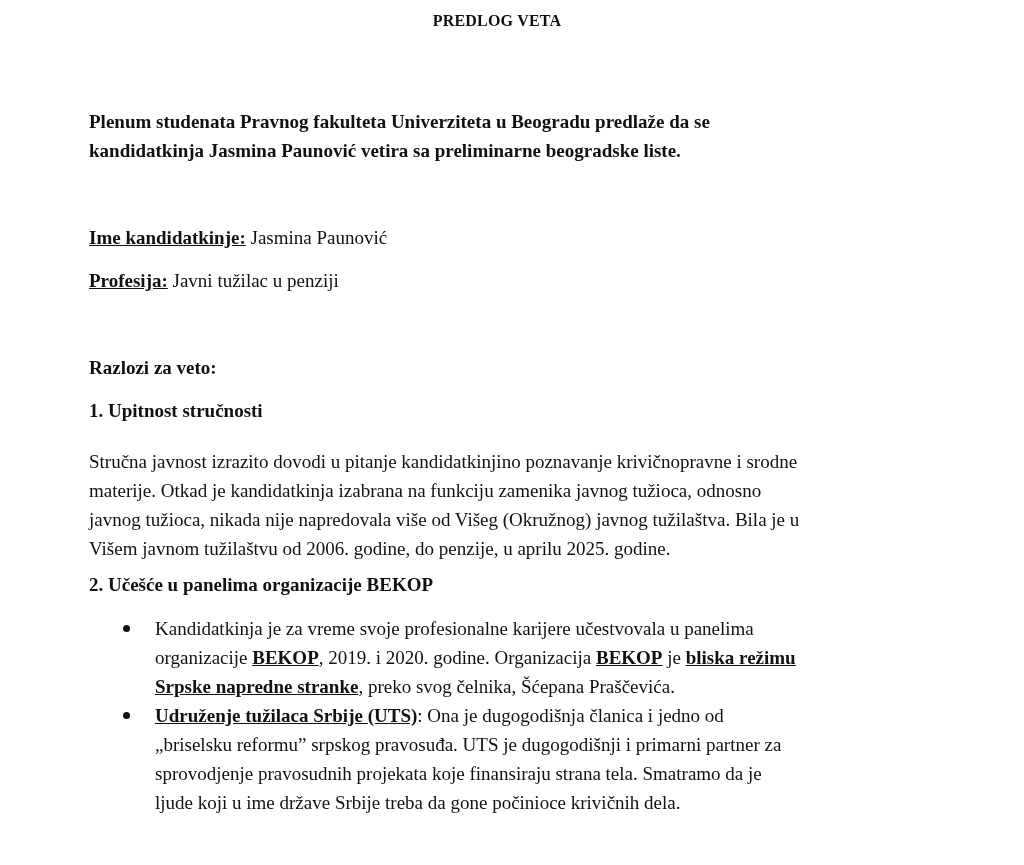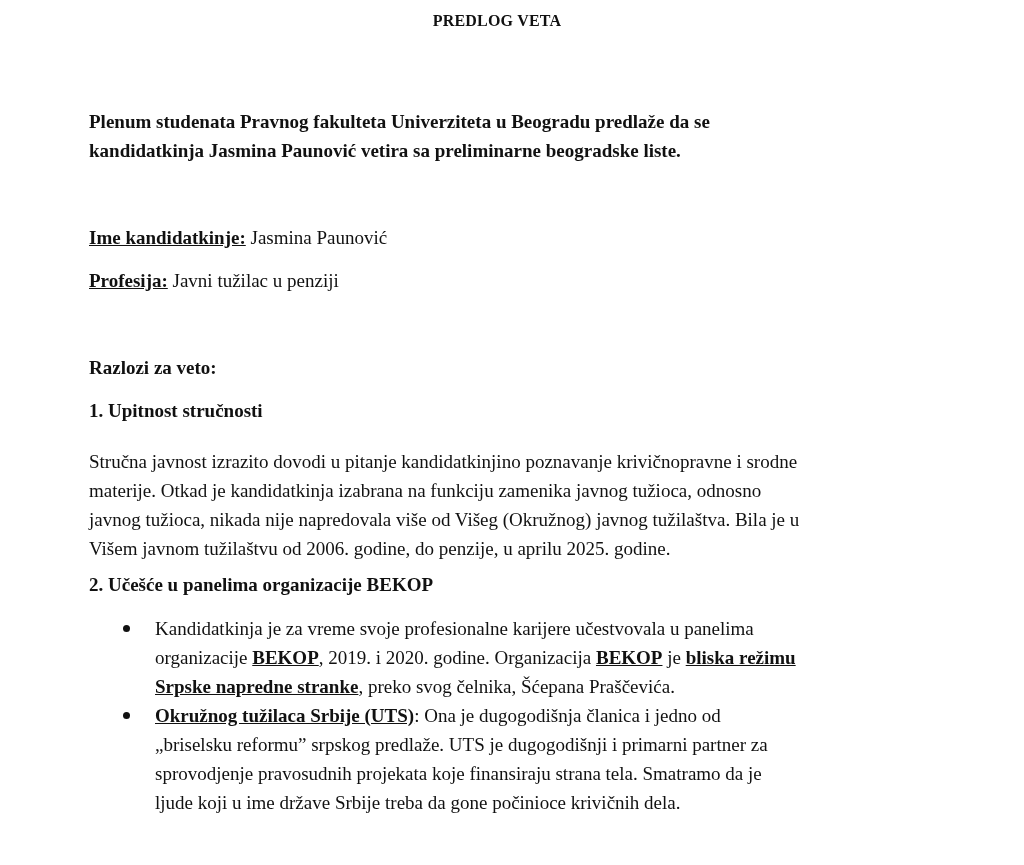--- a/index.html
+++ b/index.html
@@ -115,20 +115,20 @@
 
   <ul class="bullets">
     <li>
       <span class="bullet-dot"></span>
       <span class="line">Kandidatkinja je za vreme svoje profesionalne karijere učestvovala u panelima</span>
       <span class="line"><span>organizacije </span><span class="bold">BEKOP</span><span>, 2019. i 2020. godine. Organizacija </span><span class="bold">BEKOP</span><span> je </span><span class="bold">bliska režimu</span></span>
       <span class="line"><span class="bold">Srpske napredne stranke</span><span>, preko svog čelnika, Šćepana Praščevića.</span></span>
     </li>
     <li>
       <span class="bullet-dot"></span>
-      <span class="line"><span class="bold">Okružnog tužilaca Srbije (UTS)</span><span>: Ona je dugogodišnja članica i jedno od</span></span>
-      <span class="line">„briselsku reformu” srpskog predlaže. UTS je dugogodišnji i primarni partner za</span>
+      <span class="line"><span class="bold">Udruženje tužilaca Srbije (UTS)</span><span>: Ona je dugogodišnja članica i jedno od</span></span>
+      <span class="line">„briselsku reformu” srpskog pravosuđa. UTS je dugogodišnji i primarni partner za</span>
       <span class="line">sprovodjenje pravosudnih projekata koje finansiraju strana tela. Smatramo da je</span>
       <span class="line">ljude koji u ime države Srbije treba da gone počinioce krivičnih dela.</span>
     </li>
   </ul>
 
 </div>
 
 </body></html>

